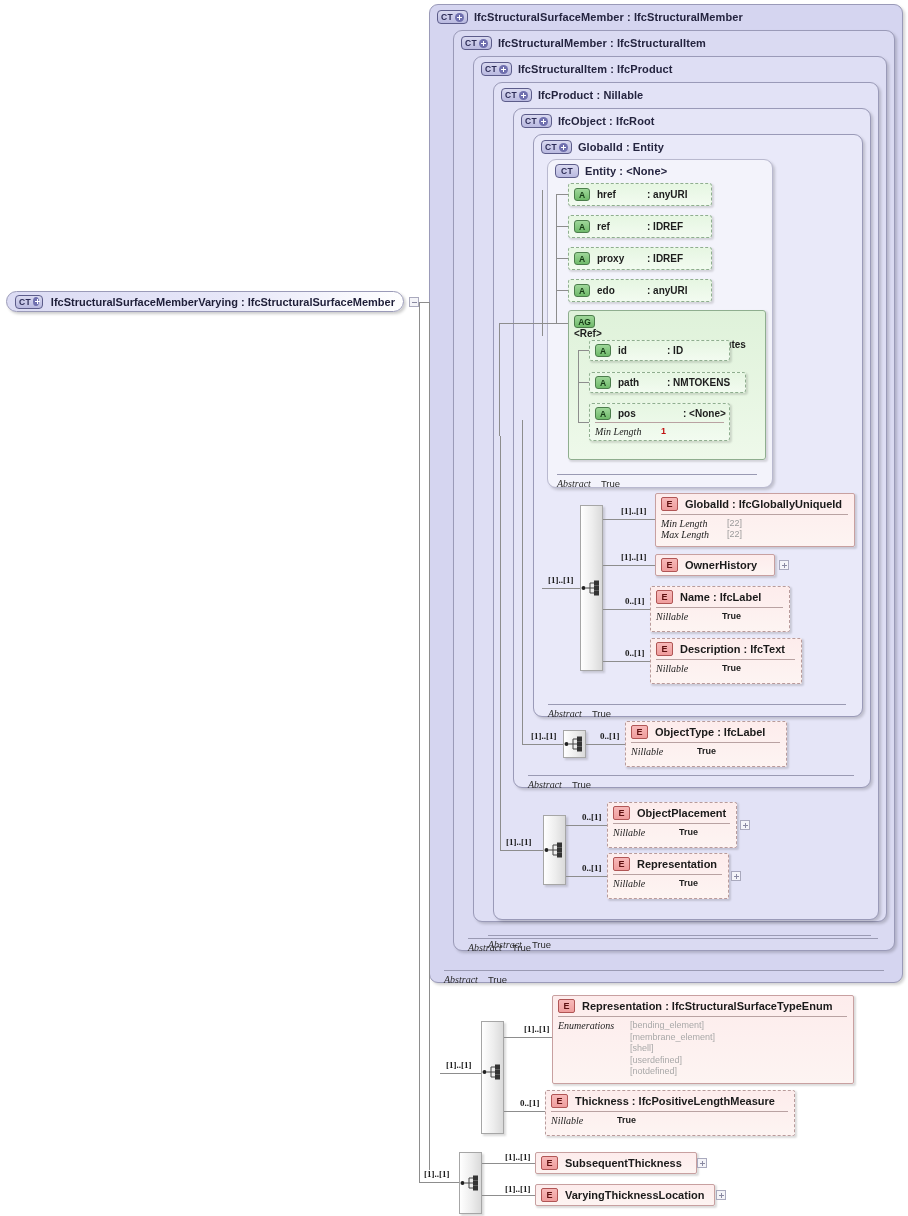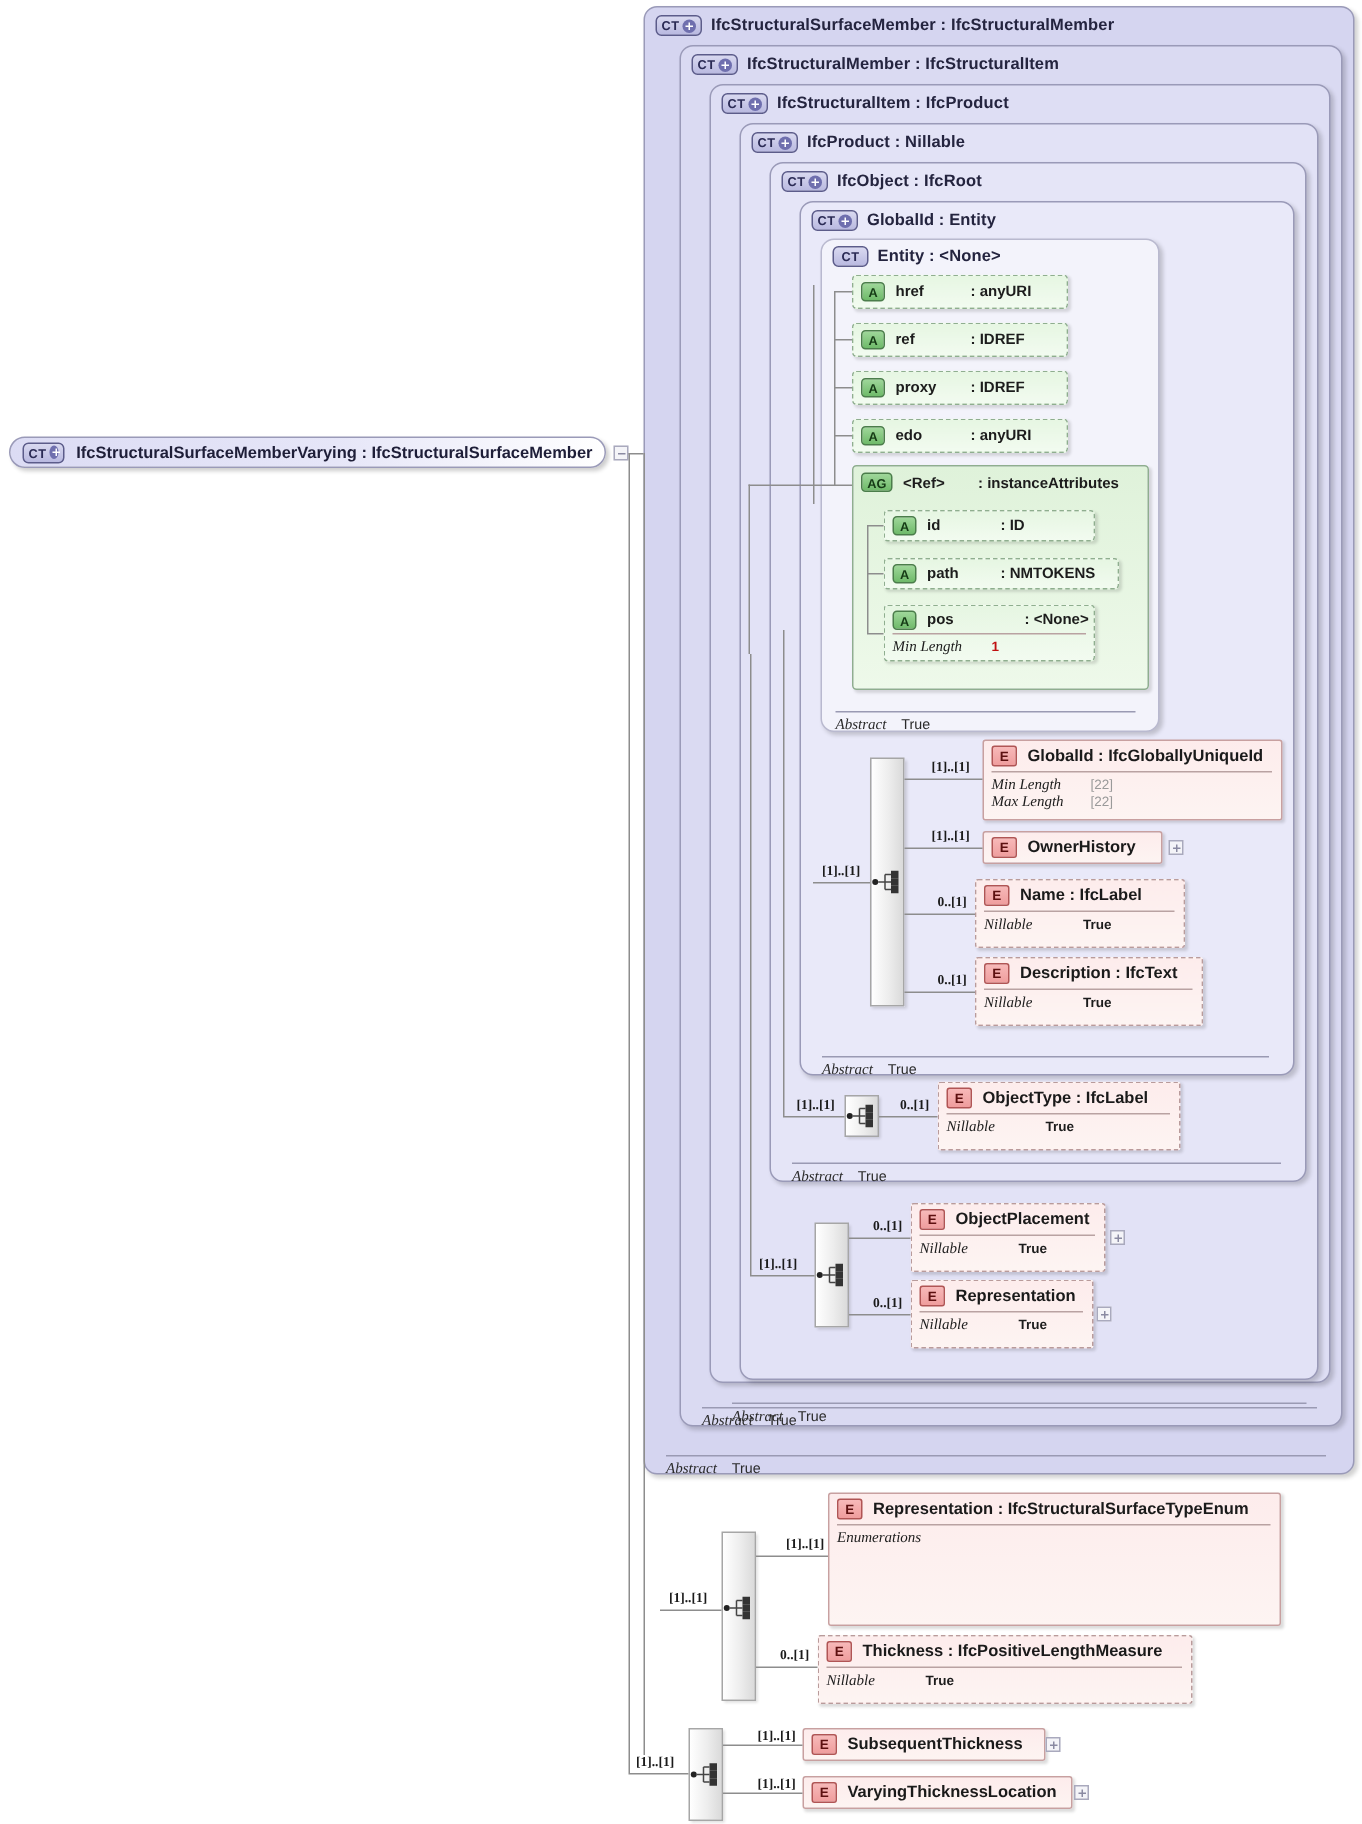--- a/index.html
+++ b/index.html
@@ -242,21 +242,21 @@
     <span class="a-name">proxy</span>
     <span class="a-type" style="left:78px;">: IDREF</span>
   </div>
   <div class="attr" style="left:568px;top:279px;width:144px;height:23px;">
     <span class="a-badge">A</span>
     <span class="a-name">edo</span>
     <span class="a-type" style="left:78px;">: anyURI</span>
   </div>
 
   <div class="attr group" style="left:568px;top:310px;width:198px;height:150px;display:block;padding:0;">
-    <div style="display:flex;align-items:flex-end;padding:4px 0 0 5px;">
+    <div style="display:flex;align-items:flex-start;padding:4px 0 0 5px;flex-direction:column;">
       <span class="a-badge ag">AG</span>
       <span class="a-name">&lt;Ref&gt;</span>
       <span class="a-type" style="left:83px;margin-top:24px;">: instanceAttributes</span>
     </div>
   </div>
 
   <div class="attr" style="left:589px;top:340px;width:141px;height:21px;">
     <span class="a-badge">A</span>
     <span class="a-name">id</span>
     <span class="a-type" style="left:77px;">: ID</span>
@@ -449,20 +449,27 @@
   <div class="ln lnv" style="left:440px;top:1073px;height:0px;"></div>
 
   <div class="elem" style="left:552px;top:995px;width:302px;height:89px;">
     <div class="e-row">
       <span class="e-badge">E</span>
       <span class="e-name">Representation : IfcStructuralSurfaceTypeEnum</span>
     </div>
     <div class="facets">
       <div class="enums">
         <span class="fk">Enumerations</span>
+        <span class="evals">
+          <span>[bending_element]</span>
+          <span>[membrane_element]</span>
+          <span>[shell]</span>
+          <span>[userdefined]</span>
+          <span>[notdefined]</span>
+        </span>
       </div>
     </div>
   </div>
   <div class="card" style="left:524px;top:1024px;">[1]..[1]</div>
   <div class="ln lnh" style="left:504px;top:1037px;width:48px;"></div>
 
   <div class="elem opt" style="left:545px;top:1090px;width:250px;height:46px;">
     <div class="e-row">
       <span class="e-badge">E</span>
       <span class="e-name">Thickness : IfcPositiveLengthMeasure</span>

